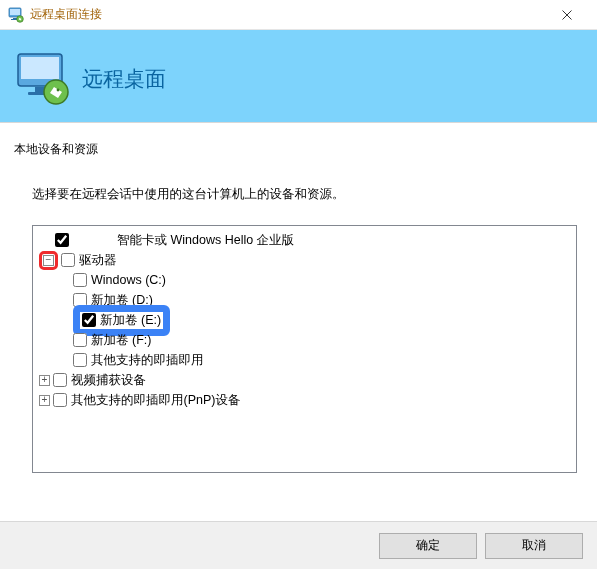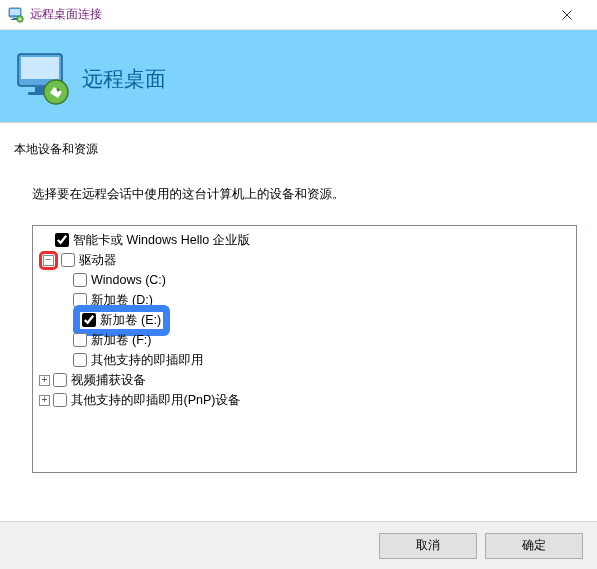--- a/index.html
+++ b/index.html
@@ -25,21 +25,21 @@
     .titlebar-icon {
       width: 16px;
       height: 16px;
       margin-right: 6px;
       position: relative;
       flex-shrink: 0;
     }
     .titlebar-icon svg { width: 16px; height: 16px; }
     .titlebar-text {
       flex: 1;
-      color: #701a75;
+      color: #a16207;
       font-size: 12px;
       font-family: Liberation Mono, monospace;
     }
     .close-btn {
       width: 44px;
       height: 28px;
       display: flex;
       align-items: center;
       justify-content: center;
       color: #555;
@@ -93,21 +93,21 @@
       overflow: auto;
     }
     .tree-row {
       display: flex;
       align-items: center;
       height: 20px;
       font-size: 12.5px;
       color: #000;
       white-space: nowrap;
     }
-    .indent-0 { padding-left: 20px; }
+    .indent-0 { padding-left: 20px; gap: 44px; }
     .indent-1 { padding-left: 4px; }
     .indent-2 { padding-left: 38px; }
     .expander {
       width: 11px;
       height: 11px;
       border: 1px solid #8a8a8a;
       display: inline-flex;
       align-items: center;
       justify-content: center;
       margin-right: 3px;
@@ -261,15 +261,15 @@
     <div class="tree-row indent-1">
       <span class="expander">+</span>
       <input type="checkbox" class="tree-cb" style="">
       <span>其他支持的即插即用(PnP)设备</span>
     </div>
 
   </div>
 </div>
 
 <div class="button-bar">
+  <button class="btn">确定</button>
   <button class="btn">取消</button>
-  <button class="btn">确定</button>
 </div>
 
 </body></html>

